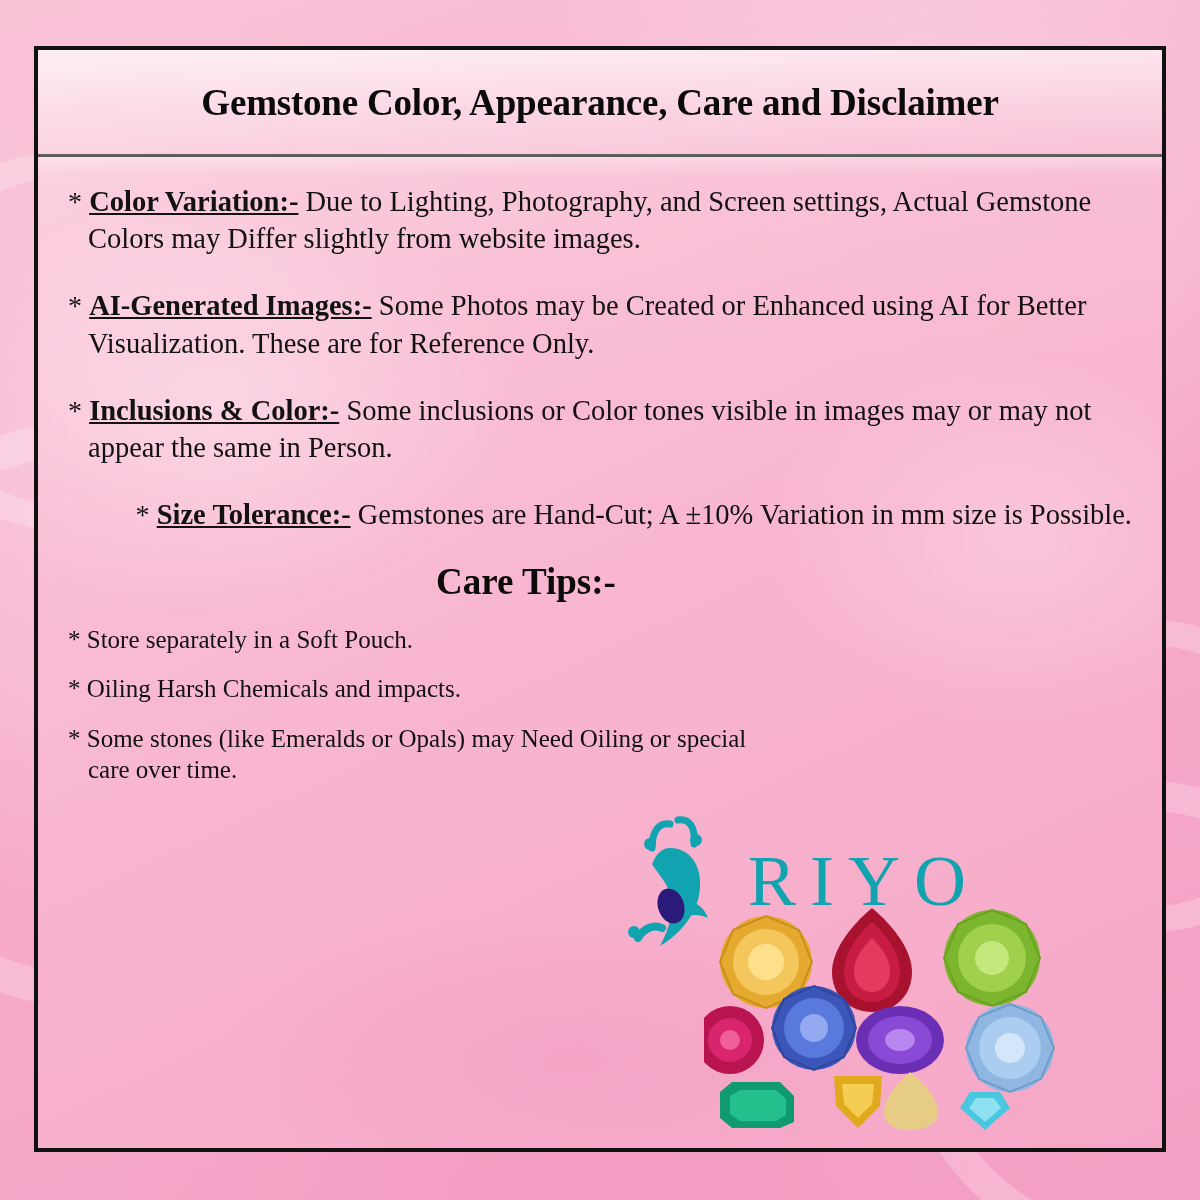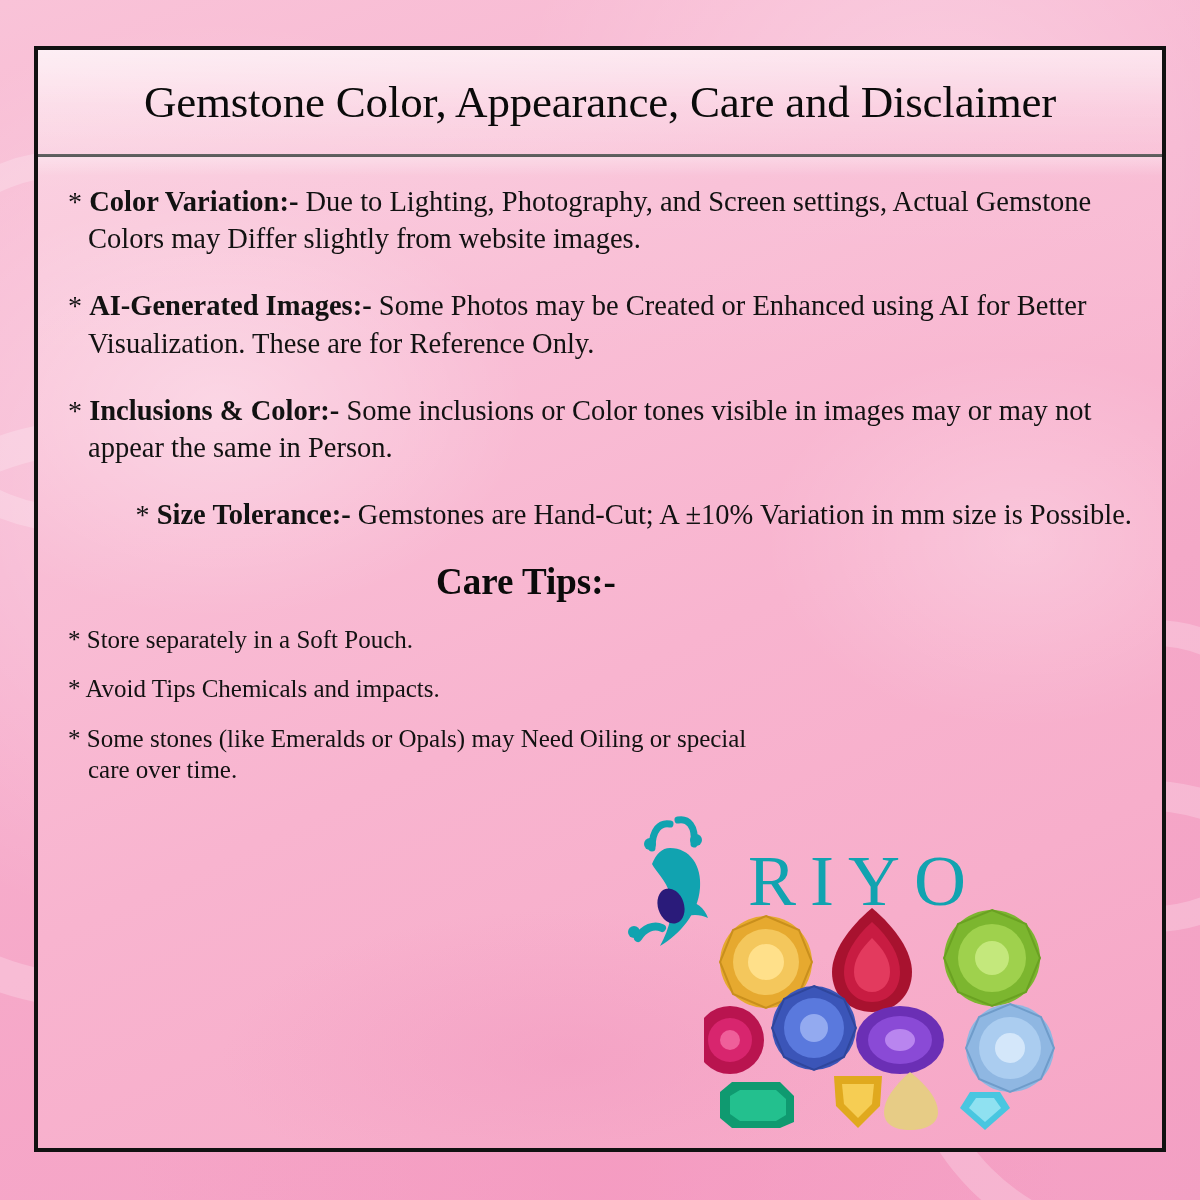--- a/index.html
+++ b/index.html
@@ -69,22 +69,22 @@
   #title-bar {
     position: relative;
     height: 104px;
     border-bottom: 3px solid #111;
     display: flex;
     align-items: center;
     justify-content: center;
     background: linear-gradient(180deg, rgba(255,255,255,0.45) 0%, rgba(255,255,255,0.12) 55%, rgba(255,255,255,0.02) 100%);
   }
   #title {
-    font-size: 45px;
-    font-weight: normal;
+    font-size: 37px;
+    font-weight: bold;
     color: #0b0b0b;
     letter-spacing: -0.2px;
     text-align: center;
     white-space: nowrap;
   }
 
   #body-area {
     position: relative;
     padding: 26px 30px 0 30px;
   }
@@ -97,20 +97,21 @@
     margin-bottom: 30px;
     padding-left: 20px;
     text-indent: -20px;
   }
   .para .ast {
     font-size: 28px;
     font-weight: normal;
   }
   .para .lead {
     font-weight: bold;
+    text-decoration: underline;
   }
   .para .rest { font-weight: normal; }
 
   
   #care-row {
     position: relative;
     height: 78px;
     margin-top: -6px;
     margin-bottom: 6px;
   }
@@ -216,21 +217,21 @@
       <div id="care-row">
         <div id="care-title">Care Tips:-</div>
       </div>
 
       <div class="tip">
         <span class="ast">*</span>
         <span>Store separately in a Soft Pouch.</span>
       </div>
       <div class="tip">
         <span class="ast">*</span>
-        <span>Avoid Tips Chemicals and impacts.</span>
+        <span>Oiling Harsh Chemicals and impacts.</span>
       </div>
       <div class="tip">
         <span class="ast">*</span>
         <span>Some stones (like Emeralds or Opals) may Need Oiling or special care over time.</span>
       </div>
     </div>
 
     <div id="logo">
       <svg width="160" height="160" viewBox="0 0 160 160" style="position:absolute;left:0;top:0;">
         <g fill="none" stroke="#11a3b0" stroke-width="7" stroke-linecap="round">

